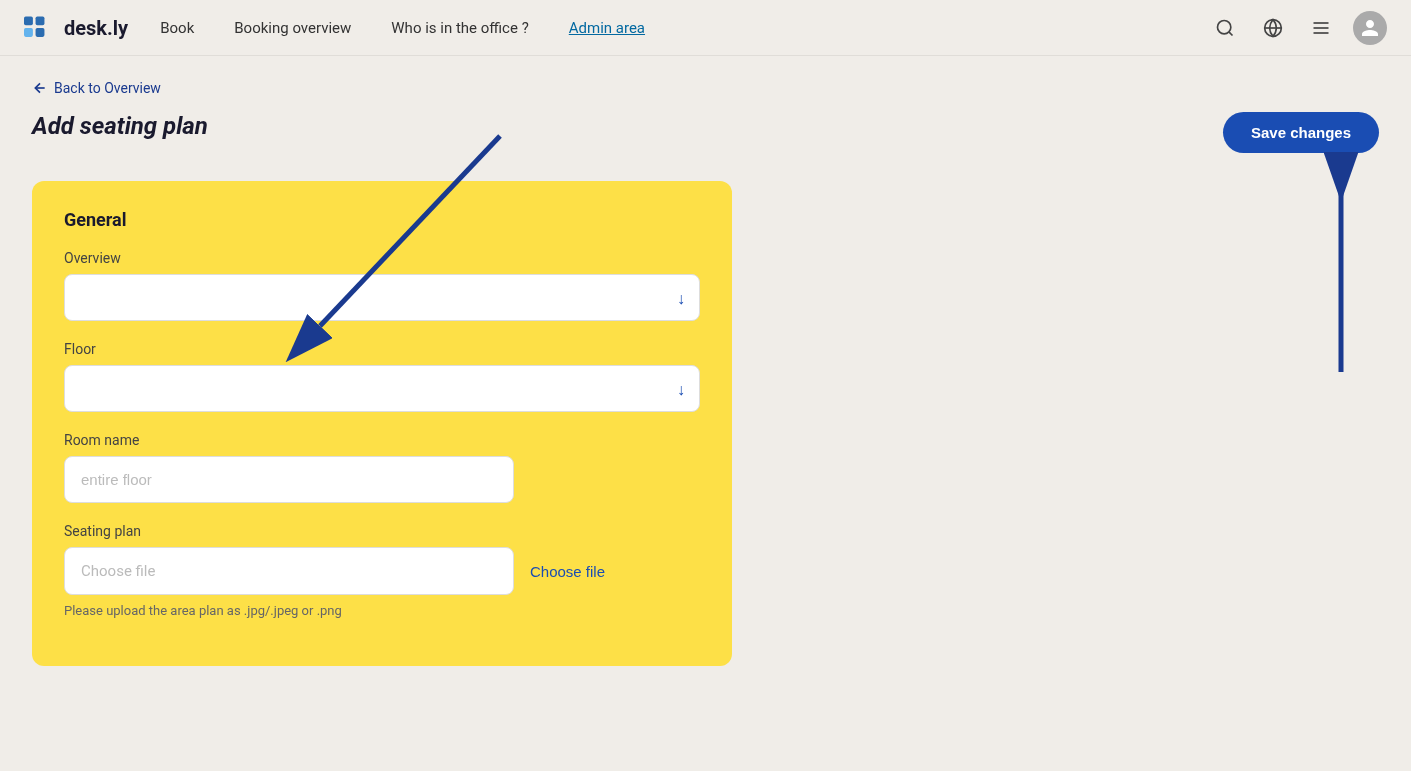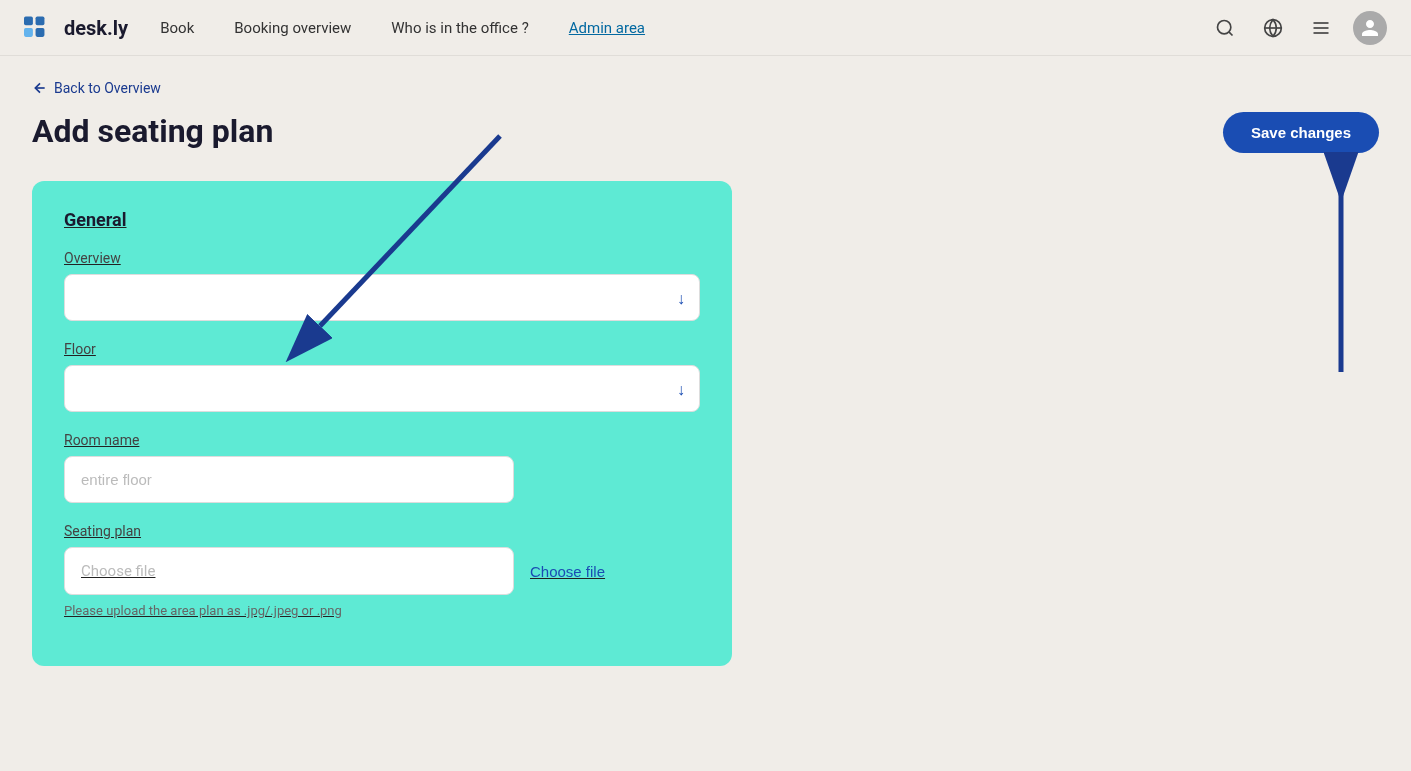--- a/index.html
+++ b/index.html
@@ -96,44 +96,44 @@
     }
 
     .page-header {
       display: flex;
       align-items: flex-start;
       justify-content: space-between;
       margin-bottom: 28px;
     }
 
     .page-title {
-      font-size: 32px;
+      font-size: 24px;
       font-weight: 700;
       color: #1a1a2e;
+      font-style: italic;
     }
 
     .save-btn {
       background: #1a4db3;
       color: #fff;
       border: none;
       border-radius: 24px;
       padding: 12px 28px;
       font-size: 15px;
       font-weight: 600;
       cursor: pointer;
       white-space: nowrap;
     }
 
     
     .form-section {
-      background: #5eead4;
+      background: #fde047;
       border-radius: 12px;
       padding: 28px 32px;
       max-width: 700px;
-      text-decoration: underline;
     }
 
     .section-title {
       font-size: 18px;
       font-weight: 700;
       color: #1a1a2e;
       margin-bottom: 20px;
     }
 
     .field-group {

